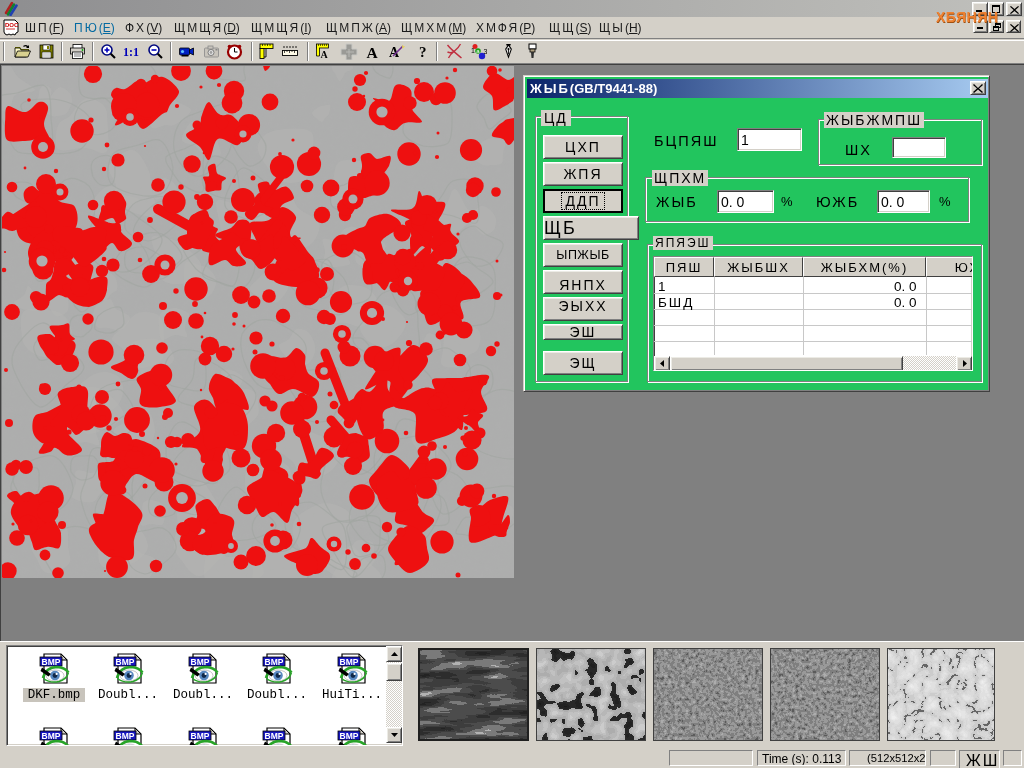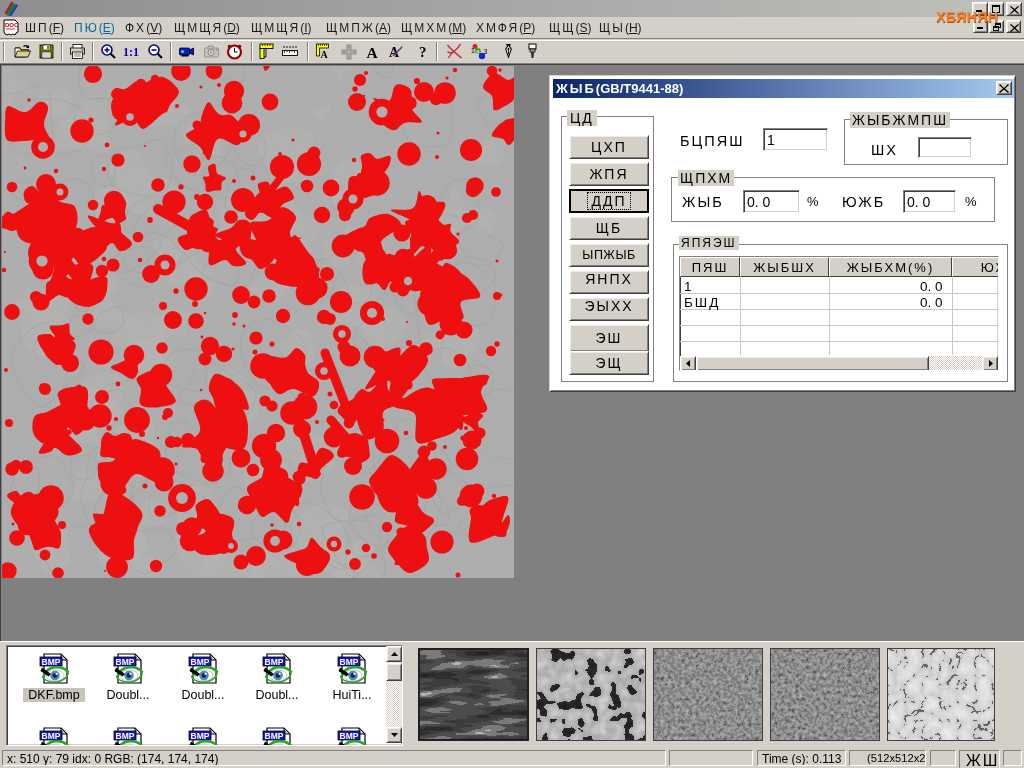--- a/index.html
+++ b/index.html
@@ -1,18 +1,18 @@
 <!DOCTYPE html>
 <html><head><meta charset="utf-8"><style>
 * { margin:0; padding:0; box-sizing:border-box; }
 html,body { width:1024px; height:768px; overflow:hidden; }
 body { font-family:"Liberation Sans",sans-serif; font-size:12px; background:#d4d0c8; position:relative; }
 .abs { position:absolute; }
 .cjk { letter-spacing:2px; }
-.mono { font-family:Liberation Sans, sans-serif; font-size:12.5px; }
+.mono { font-family:Liberation Mono, monospace; font-size:12.5px; }
 .sunken1 { border:1px solid; border-color:#808080 #ffffff #ffffff #808080; }
 .btn { background:#d4d0c8; border:1px solid; border-color:#ffffff #404040 #404040 #ffffff; box-shadow: inset 1px 1px 0 #ecebe5, inset -1px -1px 0 #808080; }
 .wbtn { background:#d4d0c8; border:1px solid; border-color:#ffffff #404040 #404040 #ffffff; box-shadow: inset 1px 1px 0 #ecebe5, inset -1px -1px 0 #808080; display:flex; align-items:center; justify-content:center; }
 .gb { border:1px solid #808080; border-radius:0; box-shadow: 1px 1px 0 #ffffff, inset 1px 1px 0 #ffffff00; }
 .tb { background:#fff; border:1px solid; border-color:#808080 #ffffff #ffffff #808080; box-shadow: inset 1px 1px 0 #404040, inset -1px -1px 0 #d4d0c8; }
 </style></head><body>
 
 <div class="abs" style="left:0;top:0;width:1024px;height:17px;background:linear-gradient(90deg,#8e8e90,#c0c0bc);">
  <svg class="abs" style="left:3px;top:1px" width="15" height="15" viewBox="0 0 15 15">
   <g stroke-linecap="round" stroke-width="2.6">
@@ -820,53 +820,53 @@
       <circle cx="58" cy="126" r="3.5" fill="#aeaeae"></circle>
       <circle cx="380" cy="46" r="5.6" fill="#aeaeae"></circle>
       <circle cx="340" cy="268" r="3.8" fill="#aeaeae"></circle>
       <circle cx="128" cy="51" r="3.8" fill="#aeaeae"></circle>
       <circle cx="351" cy="133" r="4.5" fill="#aeaeae"></circle>
       <circle cx="273" cy="475" r="4.9" fill="#aeaeae"></circle>
       <circle cx="370" cy="247" r="5.1" fill="#aeaeae"></circle>
       <circle cx="40" cy="195" r="5.6" fill="#aeaeae"></circle>
       <circle cx="163" cy="199" r="4.5" fill="#aeaeae"></circle>
 </svg></div>
-<div class="abs" style="left:549px;top:75px;width:467px;height:317px;background:#ffffff;border:1px solid;border-color:#d4d0c8 #404040 #404040 #d4d0c8;box-shadow:inset 1px 1px 0 #ffffff, inset -1px -1px 0 #808080;z-index:10">
+<div class="abs" style="left:523px;top:75px;width:467px;height:317px;background:#22c55e;border:1px solid;border-color:#d4d0c8 #404040 #404040 #d4d0c8;box-shadow:inset 1px 1px 0 #ffffff, inset -1px -1px 0 #808080;z-index:10">
 <div class="abs" style="left:3px;top:3px;width:461px;height:19px;background:linear-gradient(90deg,#0a246a,#a6caf0);">
 <span class="abs" style="left:3px;top:2px;color:#fff;font-weight:bold;font-size:13px;white-space:nowrap"><span class="cjk">ЖЫБ</span>(GB/T9441-88)</span>
 <div class="abs wbtn" style="right:2px;top:2px;width:16px;height:14px">
         <svg width="10" height="9" viewBox="0 0 10 9">
           <path d="M1 0 L5 4 L9 0 L10 1 L6 4.5 L10 8 L9 9 L5 5.5 L1 9 L0 8 L4 4.5 L0 1 Z" fill="#000"></path>
         </svg>
       </div>
 </div>
 <fieldset class="abs gb" style="left:11px;top:40px;width:93px;height:266px;border:1px solid #808080;box-shadow:inset 1px 1px 0 #fff, 1px 1px 0 #fff"></fieldset>
 <span class="abs" style="left:17px;top:34px;background:#d4d0c8;padding:0 3px;font-size:14px"><span class="cjk">ЦД</span></span>
 <div class="abs btn" style="left:19px;top:59px;width:80px;height:24px;display:flex;align-items:center;justify-content:center;font-size:14px">
       <span style="letter-spacing:2px">ЦХП</span>
     </div>
 <div class="abs btn" style="left:19px;top:86px;width:80px;height:24px;display:flex;align-items:center;justify-content:center;font-size:14px">
       <span style="letter-spacing:2px">ЖПЯ</span>
     </div>
 <div class="abs" style="left:19px;top:113px;width:80px;height:24px;background:#d4d0c8;border:1px solid #000;box-shadow:inset 0 0 0 1px #000;display:flex;align-items:center;justify-content:center">
       <div style="border:1px dotted #000;padding:0px 3px;font-size:14px;letter-spacing:2px">ДДП</div>
     </div>
-<div class="abs btn" style="left:19px;top:140px;width:80px;height:24px;display:flex;align-items:center;justify-content:center;font-size:14px">
+<div class="abs btn" style="left:19px;top:140px;width:96px;height:24px;display:flex;align-items:center;font-size:18px">
       <span style="letter-spacing:2px">ЩБ</span>
     </div>
 <div class="abs btn" style="left:19px;top:167px;width:80px;height:24px;display:flex;align-items:center;justify-content:center;font-size:12.5px">
       <span style="letter-spacing:0.5px">ЫПЖЫБ</span>
     </div>
-<div class="abs btn" style="left:19px;top:194px;width:80px;height:24px;display:flex;align-items:flex-start;justify-content:center;font-size:14px">
+<div class="abs btn" style="left:19px;top:194px;width:80px;height:24px;display:flex;align-items:flex-end;justify-content:center;font-size:14px">
       <span style="letter-spacing:2px">ЯНПХ</span>
     </div>
 <div class="abs btn" style="left:19px;top:221px;width:80px;height:24px;display:flex;justify-content:center;font-size:14px">
       <span style="letter-spacing:2px">ЭЫХХ</span>
     </div>
-<div class="abs btn" style="left:19px;top:248px;width:80px;height:28px;display:flex;align-items:center;justify-content:center;font-size:14px">
+<div class="abs btn" style="left:19px;top:248px;width:80px;height:16px;display:flex;align-items:center;justify-content:center;font-size:14px">
       <span style="letter-spacing:2px">ЭШ</span>
     </div>
 <div class="abs btn" style="left:19px;top:275px;width:80px;height:24px;display:flex;align-items:center;justify-content:center;font-size:14px">
       <span style="letter-spacing:2px">ЭЩ</span>
     </div>
 <span class="abs" style="left:130px;top:57px;font-size:14.5px"><span class="cjk">БЦПЯШ</span></span>
 <div class="abs tb" style="left:213px;top:52px;width:65px;height:23px;font-size:14px;padding:3px 0 0 3px">1</div>
 <fieldset class="abs" style="left:294px;top:43px;width:164px;height:46px;border:1px solid #808080;box-shadow:inset 1px 1px 0 #fff, 1px 1px 0 #fff"></fieldset>
 <span class="abs" style="left:300px;top:36px;background:#d4d0c8;padding:0 2px;font-size:14px"><span class="cjk">ЖЫБЖМПШ</span></span>
 <span class="abs" style="left:321px;top:66px;font-size:14.5px"><span class="cjk">ШХ</span></span>
@@ -1124,19 +1124,18 @@
         <feComponentTransfer>
           <feFuncR type="discrete" tableValues="0.4 0.8 0.84 0.86 0.88 0.9 0.92 0.94"></feFuncR>
           <feFuncG type="discrete" tableValues="0.4 0.8 0.84 0.86 0.88 0.9 0.92 0.94"></feFuncG>
           <feFuncB type="discrete" tableValues="0.4 0.8 0.84 0.86 0.88 0.9 0.92 0.94"></feFuncB>
         </feComponentTransfer>
       </filter>
       <rect width="110" height="92" fill="#d0d0d0"></rect>
       <rect width="110" height="92" filter="url(#t5)"></rect>
     </svg></div>
 <div class="abs" style="left:0;top:747px;width:1024px;height:21px;background:#d4d0c8;">
-<div class="abs sunken1" style="left:2px;top:3px;width:664px;height:16px;font-size:12px;padding:1px 0 0 4px;white-space:nowrap;overflow:hidden">x: 510 y: 79 idx: 0 RGB: (174, 174, 174)</div>
 <div class="abs sunken1" style="left:669px;top:3px;width:84px;height:16px;font-size:12px;padding:1px 0 0 4px;white-space:nowrap;overflow:hidden"></div>
 <div class="abs sunken1" style="left:757px;top:3px;width:89px;height:16px;font-size:12px;padding:1px 0 0 4px;white-space:nowrap;overflow:hidden">Time (s): 0.113</div>
 <div class="abs sunken1" style="left:849px;top:3px;width:77px;height:16px;font-size:11.2px;padding:1px 0 0 17px;white-space:nowrap;overflow:hidden">(512x512x24)</div>
 <div class="abs sunken1" style="left:930px;top:3px;width:26px;height:16px;font-size:12px;padding:1px 0 0 4px;white-space:nowrap;overflow:hidden"></div>
 <div class="abs sunken1" style="left:959px;top:3px;width:41px;height:32px;font-size:16px;padding:1px 16px 0 6px;white-space:nowrap;overflow:hidden"><span class="cjk">ЖШ</span></div>
 <div class="abs sunken1" style="left:1003px;top:3px;width:19px;height:16px;font-size:12px;padding:1px 0 0 4px;white-space:nowrap;overflow:hidden"></div>
 </div>
 </body></html>

